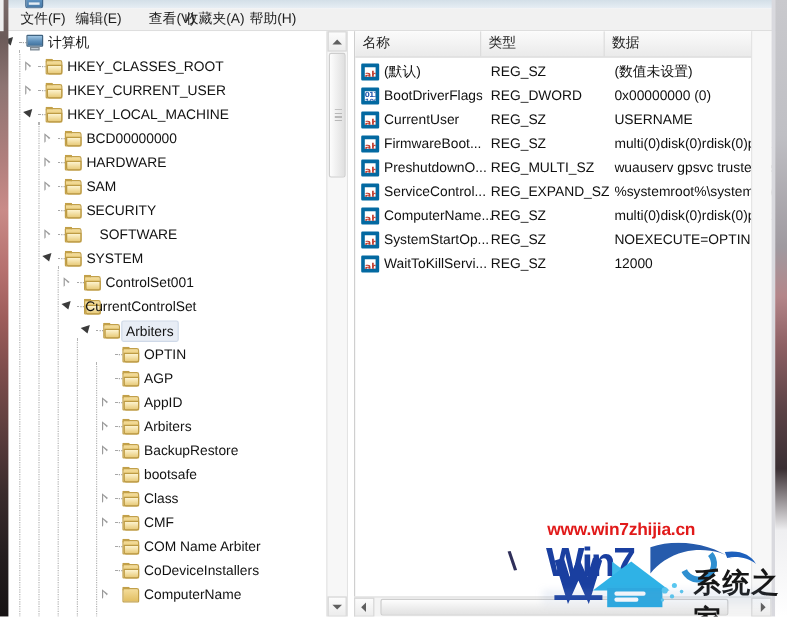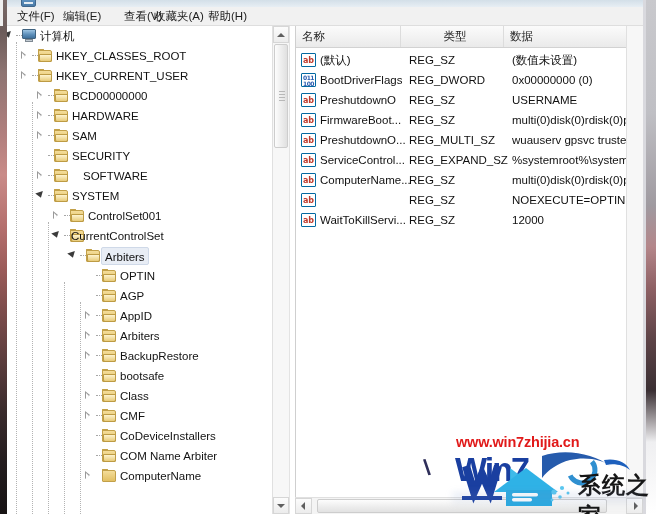--- a/index.html
+++ b/index.html
@@ -248,21 +248,21 @@
     white-space: nowrap; cursor: default;
   }
   .cell { position: absolute; top: 0; overflow: hidden; white-space: nowrap; }
   .c-name { left: 24px; }
   .c-type { left: 113px; }
   .c-data { left: 216px; }
 
   
   .val-icon {
     position: absolute; left: 5px; top: 3px; width: 15px; height: 14px;
-    border: 1px solid #0369a1; background: #ffffff; border-radius: 1px;
+    border: 3px solid #0369a1; background: #ffffff; border-radius: 1px;
     font-size: 7px; line-height: 6px; text-align: center;
     font-family: "DejaVu Sans", sans-serif; font-weight: bold;
     overflow: hidden;
   }
   .val-icon.sz { color: #c0392b; padding-top: 3px; font-size: 8px; line-height: 8px; }
   .val-icon.dw { color: #2a5db0; padding-top: 1px; letter-spacing: -.5px; }
   .val-icon.dw span { display: block; font-size: 6px; line-height: 6px; }
 
   
   .vscroll.list { left: 626px; top: 26px; height: 471px; }
@@ -364,20 +364,30 @@
         <span class="tw collapsed" style="left: 17px;"></span>
         <span class="dot-h" style="left: 29px; width: 6px;"></span>
         <span class="folder" style="left: 35px;">
           <span class="tab"></span>
           <span class="back"></span>
           <span class="front"></span>
         </span>
         <span class="tree-label" style="left: 53px;">HKEY_CURRENT_USER</span>
       </div>
       <div class="tree-row">
+        <span class="tw expanded" style="left: 17px;"></span>
+        <span class="dot-h" style="left: 29px; width: 6px;"></span>
+        <span class="folder" style="left: 35px;">
+          <span class="tab"></span>
+          <span class="back"></span>
+          <span class="front"></span>
+        </span>
+        <span class="tree-label" style="left: 53px;">HKEY_LOCAL_MACHINE</span>
+      </div>
+      <div class="tree-row">
         <span class="tw collapsed" style="left: 33px;"></span>
         <span class="dot-h" style="left: 45px; width: 6px;"></span>
         <span class="folder" style="left: 51px;">
           <span class="tab"></span>
           <span class="back"></span>
           <span class="front"></span>
         </span>
         <span class="tree-label" style="left: 69px;">BCD00000000</span>
       </div>
       <div class="tree-row">
@@ -536,30 +546,30 @@
         </span>
         <span class="tree-label" style="left: 117px;">CMF</span>
       </div>
       <div class="tree-row">
         <span class="dot-h" style="left: 93px; width: 6px;"></span>
         <span class="folder" style="left: 99px;">
           <span class="tab"></span>
           <span class="back"></span>
           <span class="front"></span>
         </span>
+        <span class="tree-label" style="left: 117px;">COM Name Arbiter</span>
+      </div>
+      <div class="tree-row">
+        <span class="dot-h" style="left: 93px; width: 6px;"></span>
+        <span class="folder" style="left: 99px;">
+          <span class="tab"></span>
+          <span class="back"></span>
+          <span class="front"></span>
+        </span>
         <span class="tree-label" style="left: 117px;">CoDeviceInstallers</span>
-      </div>
-      <div class="tree-row">
-        <span class="dot-h" style="left: 93px; width: 6px;"></span>
-        <span class="folder" style="left: 99px;">
-          <span class="tab"></span>
-          <span class="back"></span>
-          <span class="front"></span>
-        </span>
-        <span class="tree-label" style="left: 117px;">COM Name Arbiter</span>
       </div>
       <div class="tree-row">
         <span class="tw collapsed" style="left: 81px;"></span>
         <span class="folder" style="left: 99px;">
           <span class="tab"></span>
           <span class="back"></span>
         </span>
         <span class="tree-label" style="left: 117px;">ComputerName</span>
       </div>
       <span class="vline" style="left: 13px; top: 16px; height: 540px;"></span>
@@ -580,42 +590,42 @@
     <div class="sb-thumb" id="tree-thumb" style="top: 18px; height: 104px;">
       <span class="sb-grip"></span>
     </div>
   </div>
 
   <div class="splitter"></div>
 
   <div class="list-pane">
     <div class="list-header" id="listheader">
         <div class="hcell" style="left: 0px; width: 105px;">名称</div>
-        <div class="hcell" style="left: 105px; width: 103px; text-align: center;">类型</div>
+        <div class="hcell" style="left: 105px; width: 103px;">类型</div>
         <div class="hcell" style="left: 208px; width: 140px;">数据</div>
       </div>
     <div id="listrows">
         <div class="list-row" style="top: 24px;">
           <span class="val-icon sz">ab</span>
           <span class="cell c-name">(默认)</span>
           <span class="cell c-type">REG_SZ</span>
           <span class="cell c-data">(数值未设置)</span>
         </div>
         <div class="list-row" style="top: 44px;">
           <span class="val-icon dw">
             <span>011</span>
             <span>100</span>
           </span>
           <span class="cell c-name">BootDriverFlags</span>
           <span class="cell c-type">REG_DWORD</span>
           <span class="cell c-data">0x00000000 (0)</span>
         </div>
         <div class="list-row" style="top: 64px;">
           <span class="val-icon sz">ab</span>
-          <span class="cell c-name">PreshutdownO</span>
+          <span class="cell c-name">CurrentUser</span>
           <span class="cell c-type">REG_SZ</span>
           <span class="cell c-data">USERNAME</span>
         </div>
         <div class="list-row" style="top: 84px;">
           <span class="val-icon sz">ab</span>
           <span class="cell c-name">FirmwareBoot...</span>
           <span class="cell c-type">REG_SZ</span>
           <span class="cell c-data">multi(0)disk(0)rdisk(0)parti</span>
         </div>
         <div class="list-row" style="top: 104px;">
@@ -631,20 +641,21 @@
           <span class="cell c-data">%systemroot%\system32\</span>
         </div>
         <div class="list-row" style="top: 144px;">
           <span class="val-icon sz">ab</span>
           <span class="cell c-name">ComputerName...</span>
           <span class="cell c-type">REG_SZ</span>
           <span class="cell c-data">multi(0)disk(0)rdisk(0)parti</span>
         </div>
         <div class="list-row" style="top: 164px;">
           <span class="val-icon sz">ab</span>
+          <span class="cell c-name">SystemStartOp...</span>
           <span class="cell c-type">REG_SZ</span>
           <span class="cell c-data"> NOEXECUTE=OPTIN</span>
         </div>
         <div class="list-row" style="top: 184px;">
           <span class="val-icon sz">ab</span>
           <span class="cell c-name">WaitToKillServi...</span>
           <span class="cell c-type">REG_SZ</span>
           <span class="cell c-data">12000</span>
         </div>
       </div>

